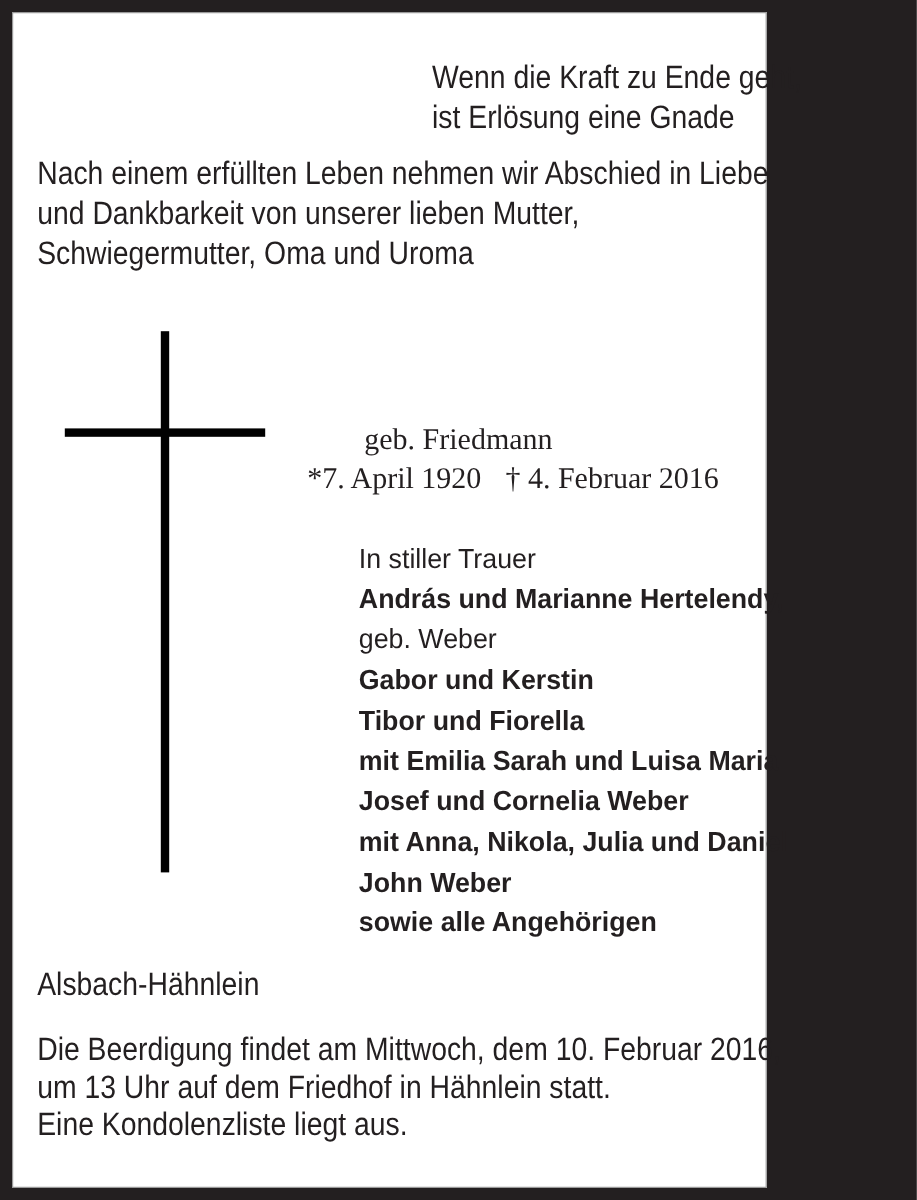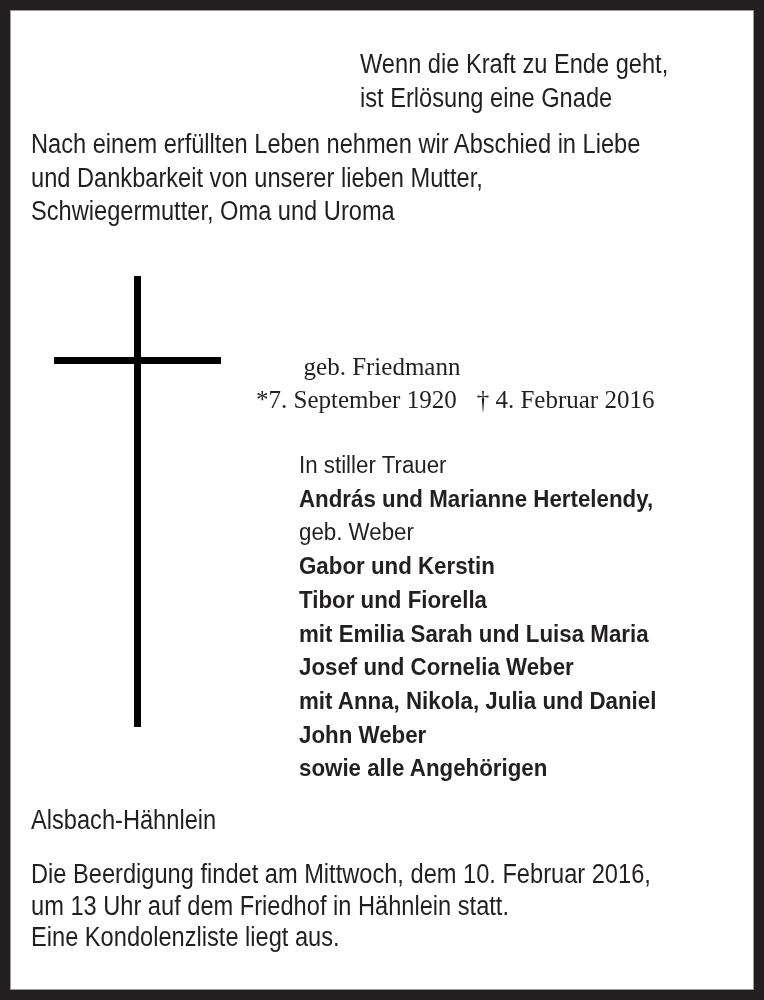--- a/index.html
+++ b/index.html
@@ -1,18 +1,18 @@
 <!DOCTYPE html>
 <html><head>
 <meta charset="utf-8">
 <style>
   html, body { margin: 0; padding: 0; }
   body { width: 764px; height: 1000px; background: #231f20; position: relative; overflow: hidden; }
   .card {
-    position: absolute; left: 10px; top: 10px; width: 744px; height: 980px;
+    position: absolute; left: 10px; top: 10px; width: 629px; height: 980px;
     background: #ffffff; box-shadow: inset 0 0 0 1px #9a9a9a;
   }
   .abs { position: absolute; white-space: nowrap; color: #231f20; }
   .cond {
     font-family: "Liberation Sans", sans-serif; font-size: 27px; line-height: 33.5px;
     transform: scaleX(0.875); transform-origin: left top;
   }
   .cond div { white-space: nowrap; }
   .serif { font-family: "Liberation Serif", serif; }
   .name {
@@ -49,21 +49,21 @@
 
   <div>
     <div class="cross-v"></div>
     <div class="cross-h"></div>
   </div>
 
 
   <div class="abs serif maiden">geb. Friedmann</div>
 
   <div class="abs serif dates">
-    <span>*7. September 1920</span><span class="gap"></span><span>† 4. Februar 2016</span>
+    <span>*7. April 1920</span><span class="gap"></span><span>† 4. Februar 2016</span>
   </div>
 
   <div class="abs mourners">
     <div>In stiller Trauer</div>
     <div class="b">András und Marianne Hertelendy,</div>
     <div>geb. Weber</div>
     <div class="b">Gabor und Kerstin</div>
     <div class="b">Tibor und Fiorella</div>
     <div class="b">mit Emilia Sarah und Luisa Maria</div>
     <div class="b">Josef und Cornelia Weber</div>

